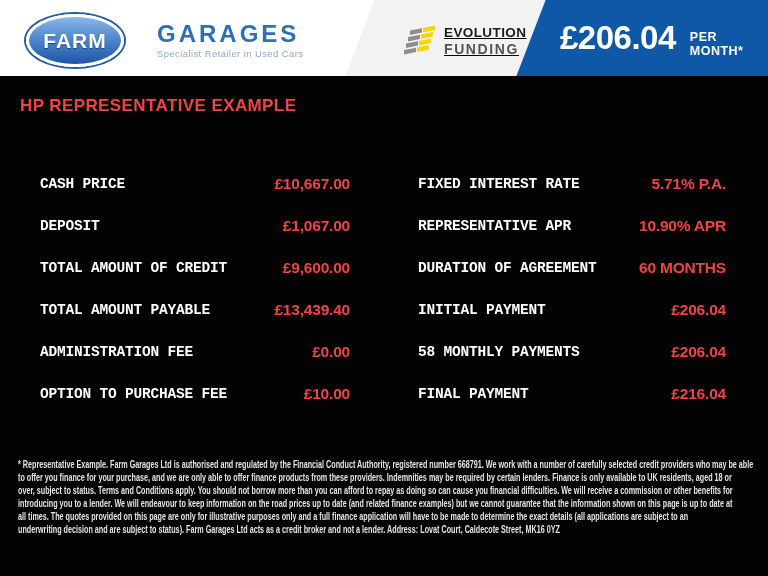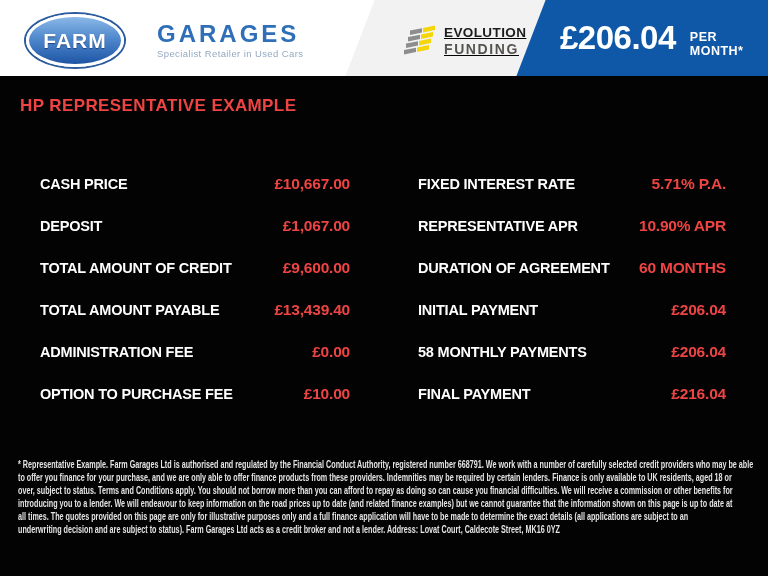--- a/index.html
+++ b/index.html
@@ -44,21 +44,21 @@
   
   .page-title {
     position:absolute; left:20px; top:96px; margin:0;
     color:#ef4444; font-weight:700; font-size:17px; letter-spacing:.4px;
   }
 
   .fin-col { position:absolute; top:163px; }
   .fin-col.left  { left:40px;  width:310px; }
   .fin-col.right { left:418px; width:308px; }
   .fin-row { height:42px; display:flex; justify-content:space-between; align-items:center; }
-  .fin-label { color:#ffffff; font-weight:700; font-size:14.5px; letter-spacing:-.2px; white-space:nowrap; }
+  .fin-label { color:#ffffff; font-weight:700; font-size:14.5px; letter-spacing:-.2px; white-space:nowrap;font-family:Liberation Mono, monospace; }
   .fin-value { color:#ef4444; font-weight:700; font-size:15.5px; letter-spacing:-.2px; white-space:nowrap; }
 
   .disclaimer {
     position:absolute; left:18px; top:459px; width:1045px;
     transform:scaleX(0.72); transform-origin:0 0;
   }
   .disclaimer div {
     color:#e4e4e4; font-weight:700; font-size:10px; line-height:12.9px; white-space:nowrap;
   }
 </style>

